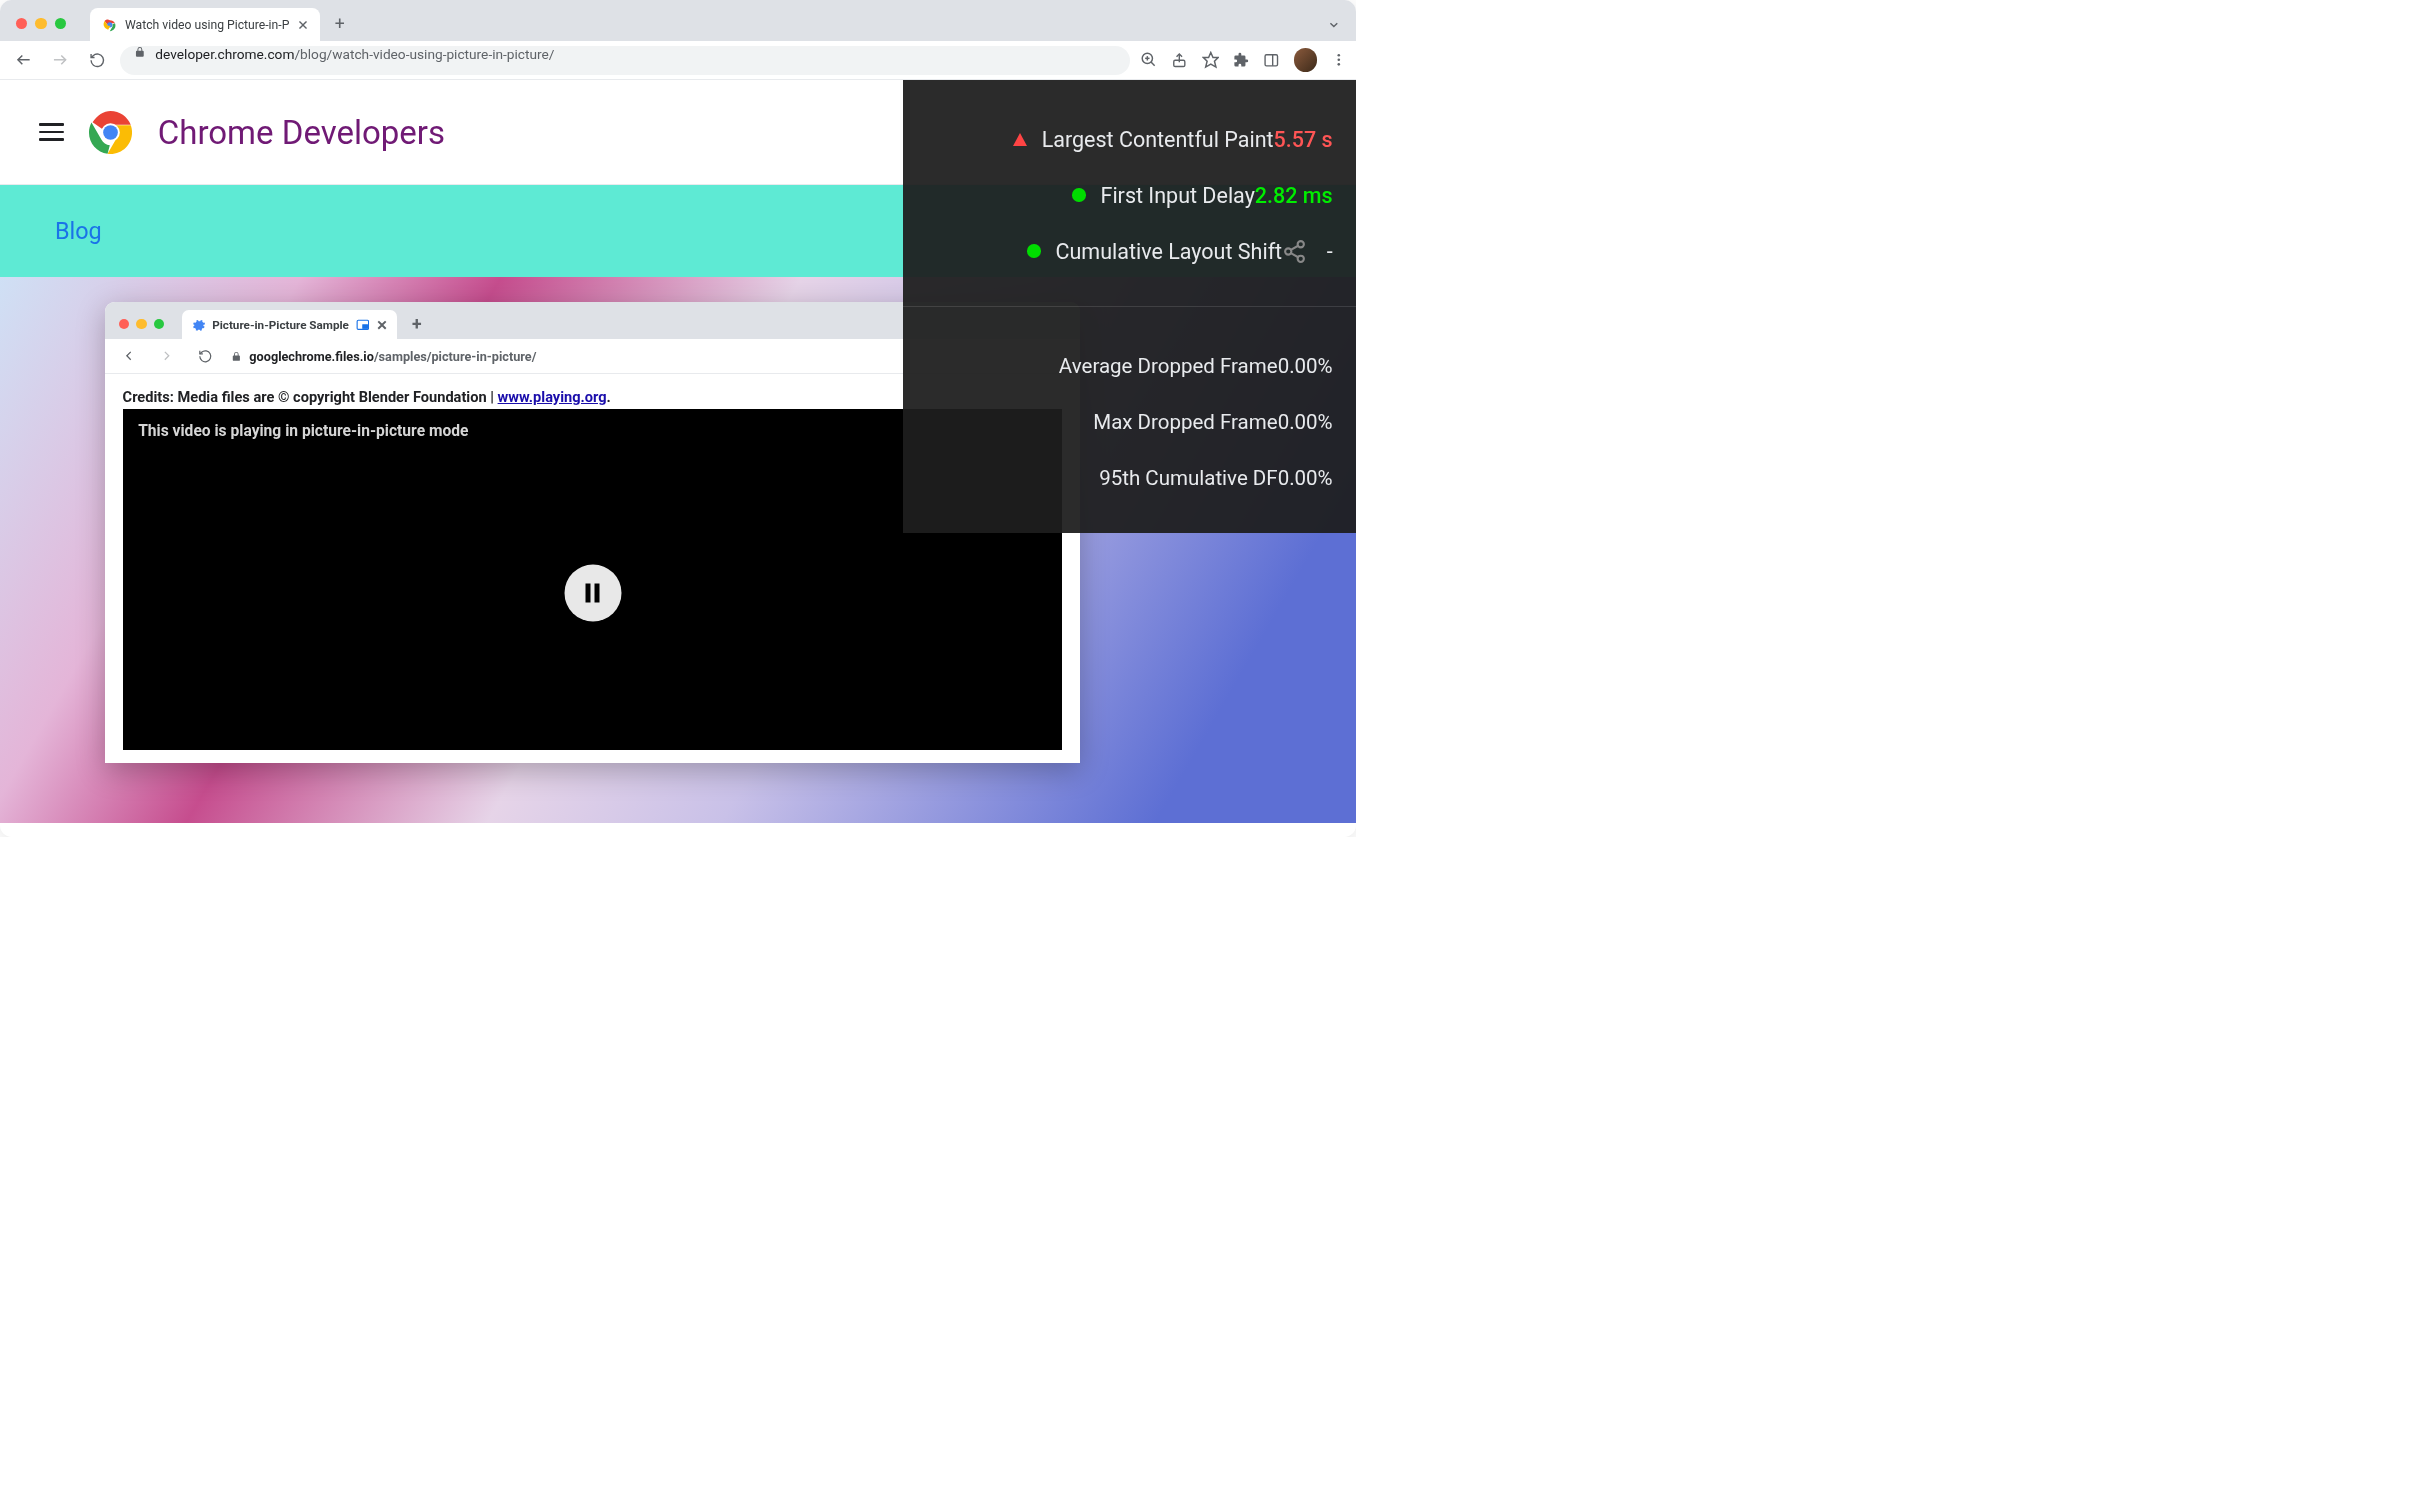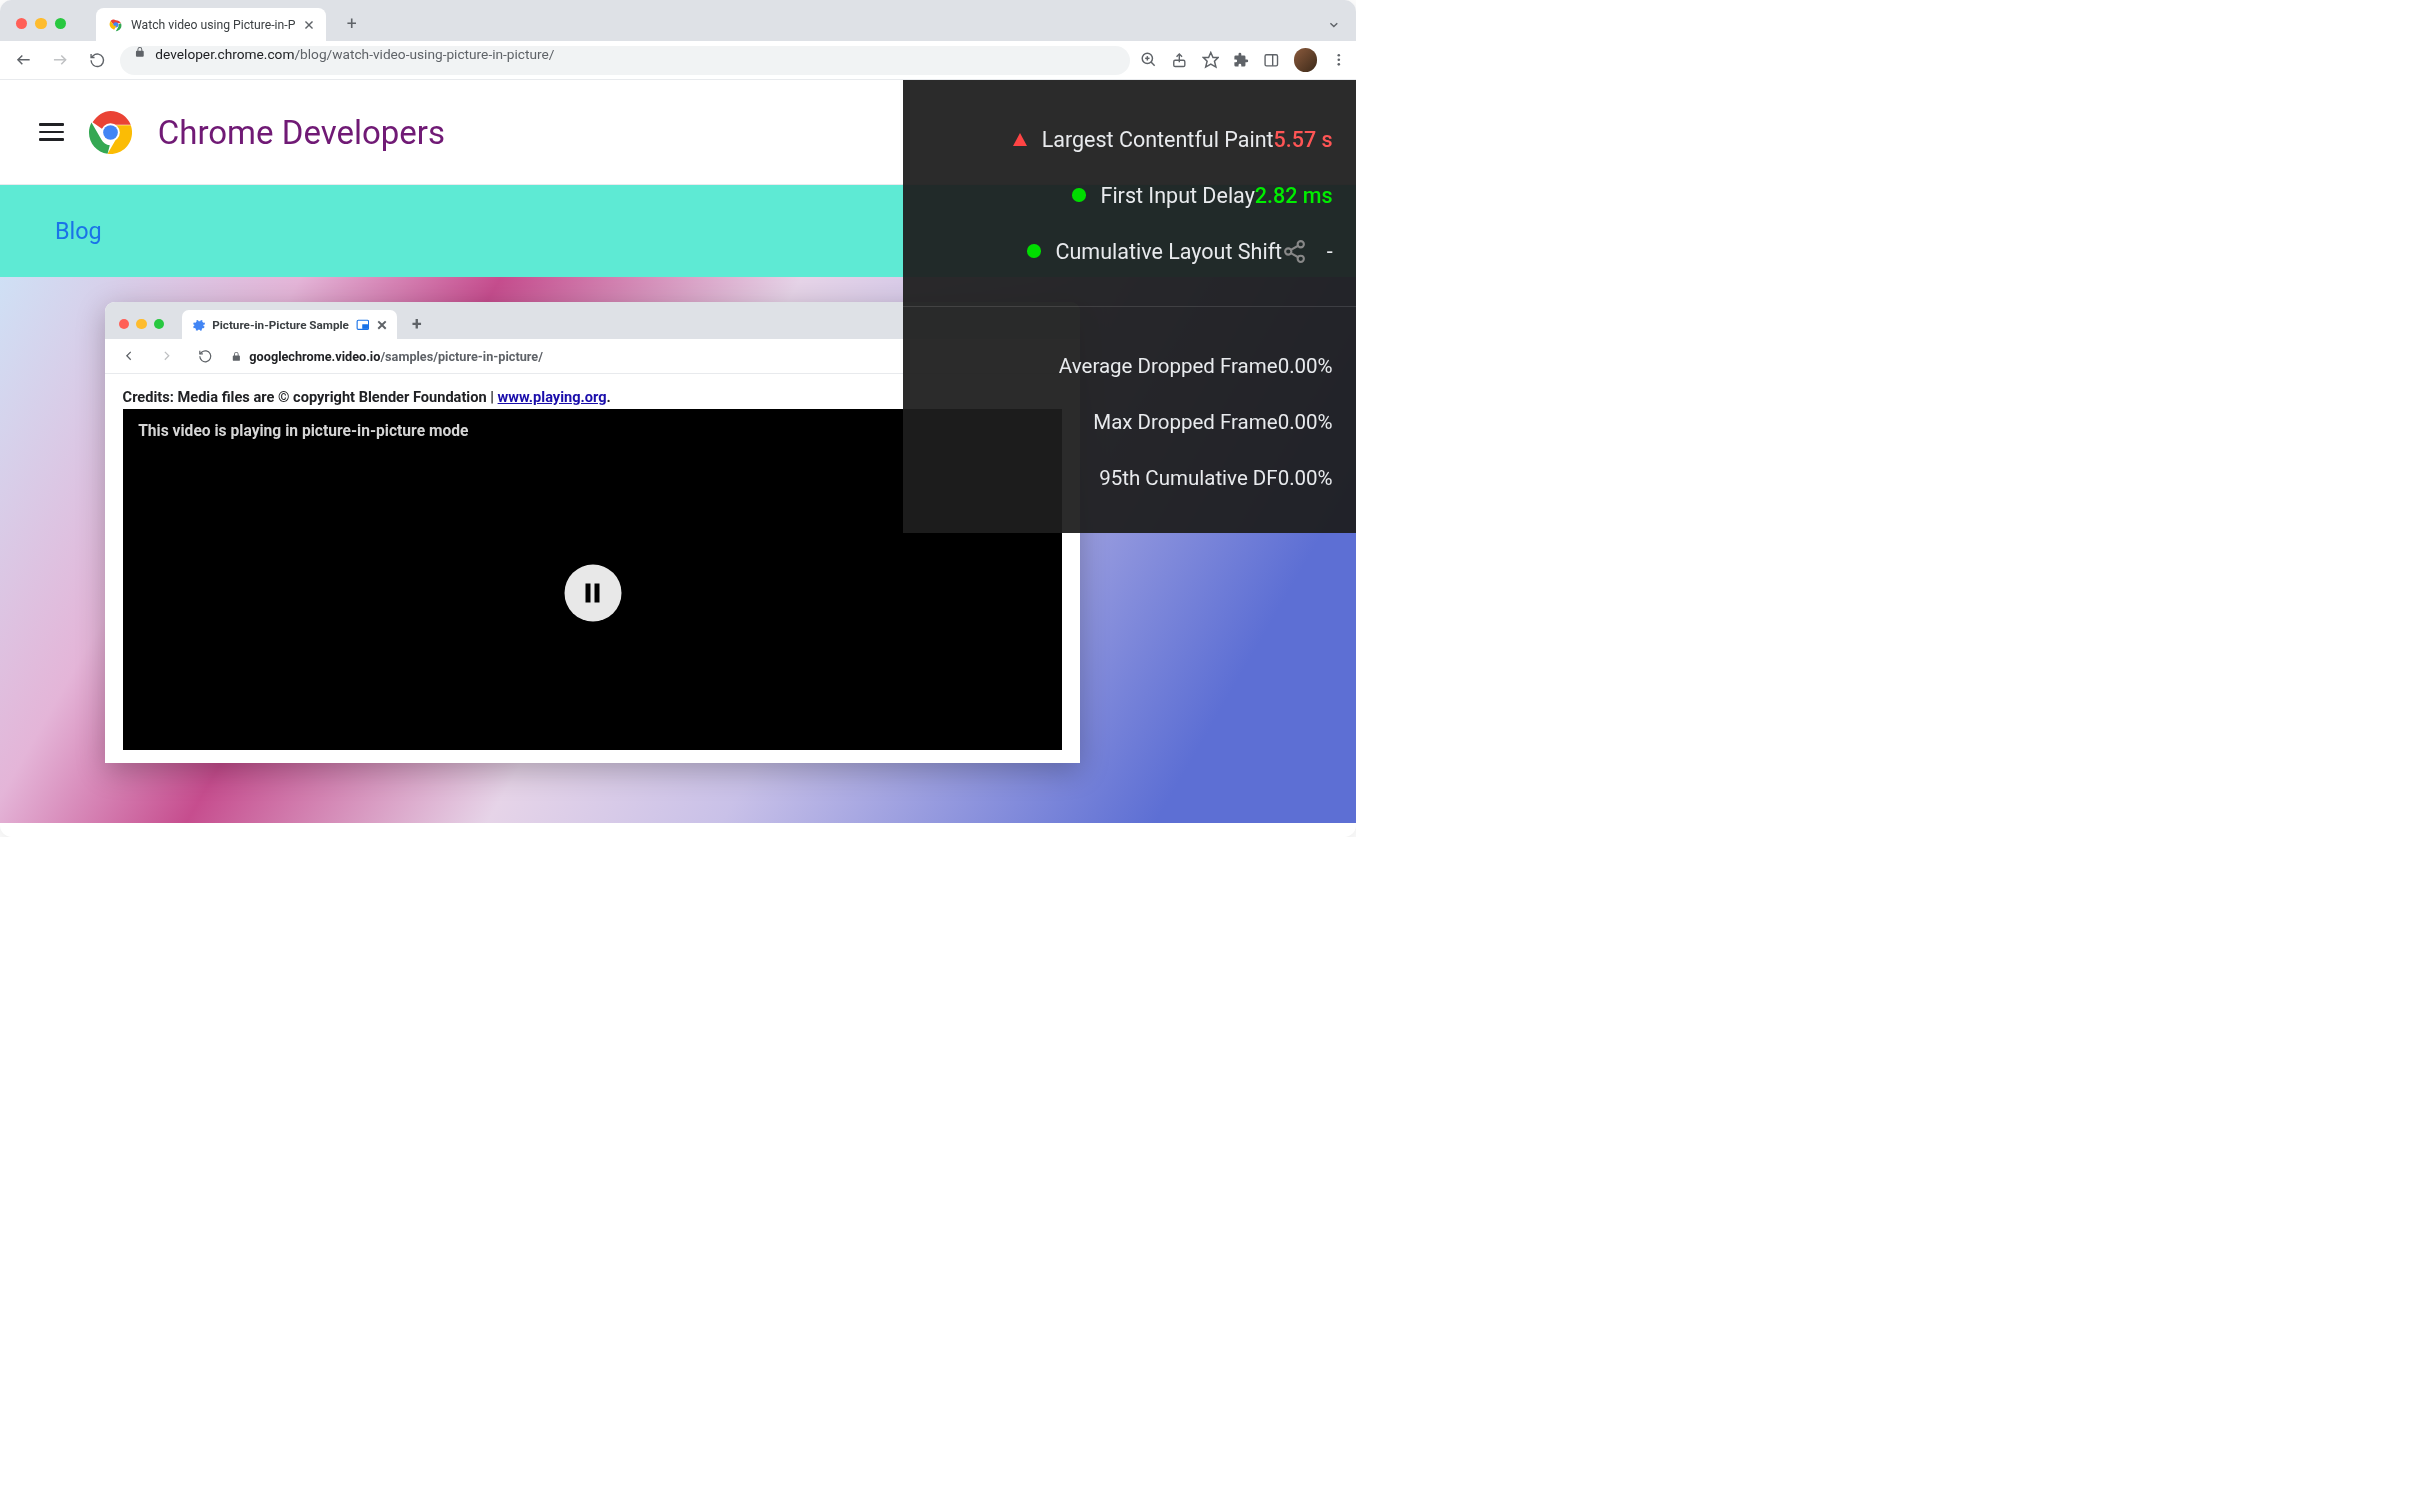--- a/index.html
+++ b/index.html
@@ -21,21 +21,21 @@
   flex-direction: column;
 }
 .browser-chrome {
   background: #dee1e6;
 }
 .tab-strip {
   height: 41px;
   display: flex;
   align-items: flex-end;
   padding-left: 15.6px;
-  gap: 12px;
+  gap: 6px;
 }
 .traffic-lights { display: flex; gap: 7.8px; align-items: center; margin-right: 17.6px; margin-bottom: 11.7px; }
 .tl { width: 11.7px; height: 11.7px; border-radius: 50%; }
 .tl.red { background: #ff5f57; }
 .tl.yellow { background: #febc2e; }
 .tl.green { background: #28c840; }
 .tab {
   background: #fff;
   height: 33px;
   border-radius: 7.8px 7.8px 0 0;
@@ -317,21 +317,21 @@
                   <path d="M3 12a9 9 0 1 0 3-6.7L3 8"></path>
                   <polyline points="3 3 3 8 8 8"></polyline>
                 </svg>
               </div>
             <div class="inner-omnibox">
               <span class="lock">
                   <svg width="10.7" height="10.7" viewBox="0 0 24 24" fill="currentColor">
                     <path d="M12 2a5 5 0 00-5 5v3H6a2 2 0 00-2 2v8a2 2 0 002 2h12a2 2 0 002-2v-8a2 2 0 00-2-2h-1V7a5 5 0 00-5-5zm-3 5a3 3 0 116 0v3H9V7z"></path>
                   </svg>
                 </span>
-              <span><span class="url-host">googlechrome.video.io</span><span class="url-path">/samples/picture-in-picture/</span></span>
+              <span><span class="url-host">googlechrome.files.io</span><span class="url-path">/samples/picture-in-picture/</span></span>
             </div>
           </div>
         </div>
         <div class="inner-content">
           <div class="credits">
             <span>Credits: Media files are © copyright Blender Foundation | </span><a>www.playing.org</a><span>.</span>
           </div>
           <div class="video-box">
             <div class="pip-msg">This video is playing in picture-in-picture mode</div>
             <div class="pause-btn">

